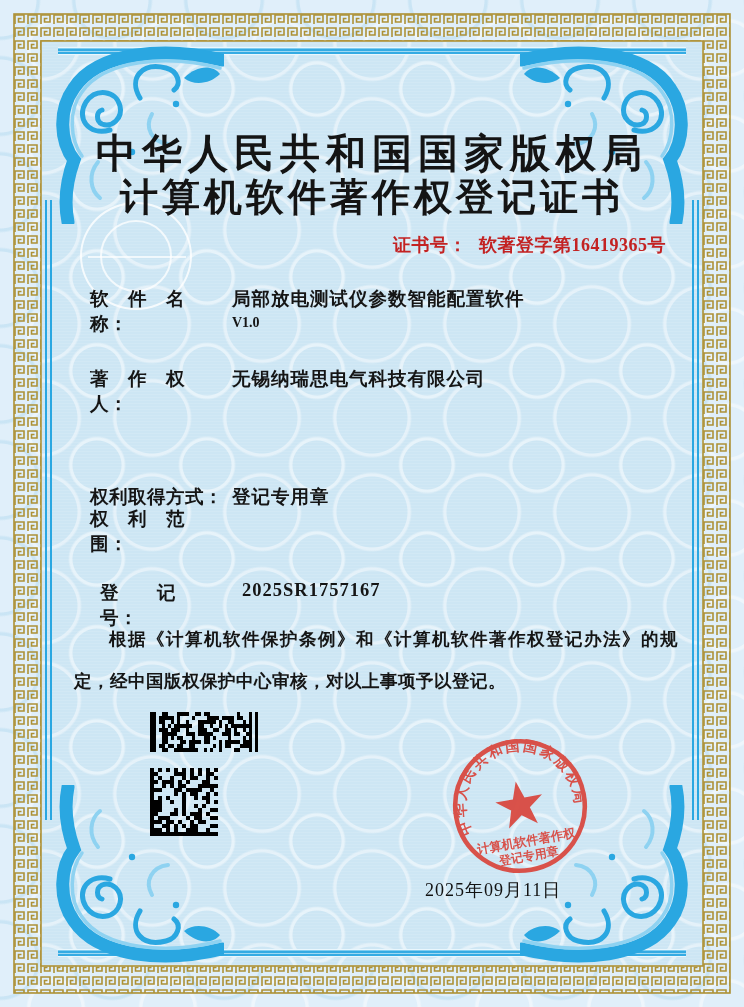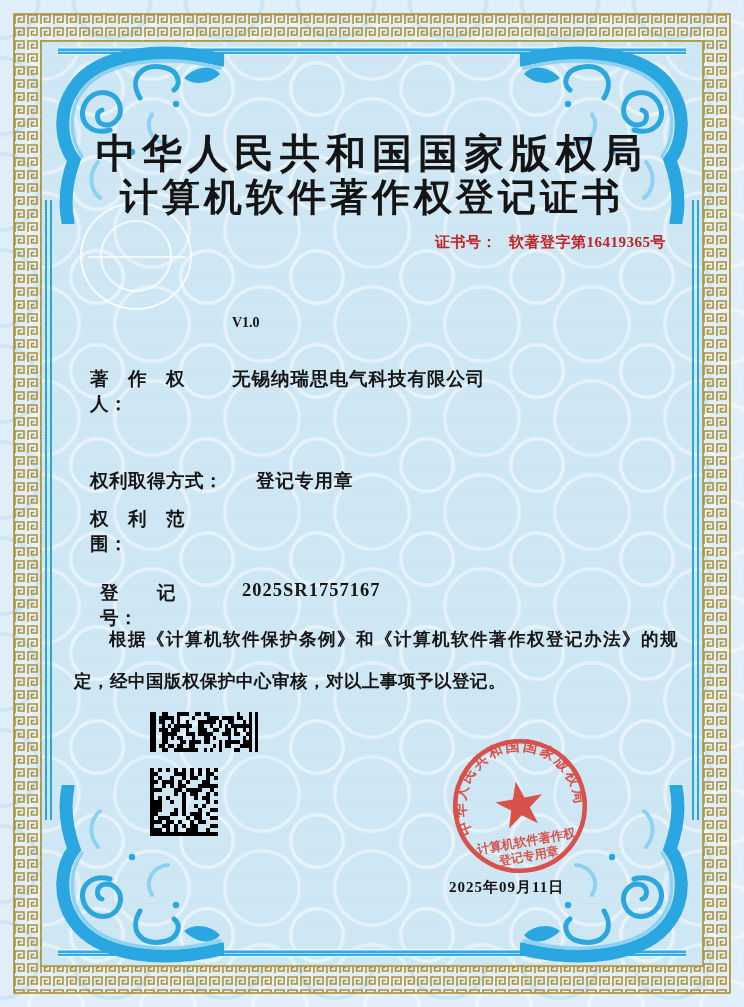--- a/index.html
+++ b/index.html
@@ -60,47 +60,47 @@
     position:absolute; left:6px; top:52px; width:98px; height:2px;
     background:rgba(255,255,255,.7);
   }
 
   .title{ position:absolute; width:744px; text-align:center; color:#141414; font-weight:bold; }
   .title.l1{ top:126px; font-size:40px; letter-spacing:6px; }
   .title.l2{ top:172px; font-size:38px; letter-spacing:4px; }
 
   .cert-no{
     position:absolute; top:233px; right:78px;
-    font-size:15px; font-weight:bold; color:#c32222; letter-spacing:.5px;
+    font-size:18px; font-weight:bold; color:#c32222; letter-spacing:.5px;
     display:flex; gap:12px; align-items:baseline;
   }
 
   .field{ position:absolute; left:90px; color:#151515; font-weight:bold; font-size:18.5px; display:flex; }
   .field .label{ width:142px; flex:0 0 142px; letter-spacing:.5px; }
   .field .value{ letter-spacing:1px; }
   .field.f-name{ top:286px; }
   .version-line{ position:absolute; left:232px; top:315px; font-size:14px; font-weight:bold; color:#151515; }
   .field.f-owner{ top:366px; }
-  .field.f-acq{ top:468px;gap:24px; }
+  .field.f-acq{ top:484px; }
   .field.f-scope{ top:506px;flex-direction:column; }
   .field.f-reg{ top:580px;margin-left:10px; }
 
   .statement{
     position:absolute; left:74px; top:618px; width:604px;
     font-size:17.5px; font-weight:bold; color:#151515;
     line-height:42px; text-indent:2em; text-align:justify; letter-spacing:.5px;
   }
 
   .code-2d{ position:absolute; left:150px; top:712px; }
   .code-qr{ position:absolute; left:150px; top:768px; }
 
   .seal{ position:absolute; left:437px; top:723px; width:166px; height:166px; opacity:.92; }
   .date{
-    position:absolute; left:449px; top:878px;
-    font-size:15px; font-weight:bold; color:#131313; letter-spacing:1px;
+    position:absolute; left:425px; top:878px;
+    font-size:18px; font-weight:normal; color:#131313; letter-spacing:1px;
   }
 </style>
 </head>
 <body>
 
 <div id="page">
 
   <div class="inner-paper"></div>
 
   <svg class="frame" width="744" height="1007" viewBox="0 0 744 1007">
@@ -149,20 +149,24 @@
   </div>
 
   <div class="title l1">中华人民共和国国家版权局</div>
   <div class="title l2">计算机软件著作权登记证书</div>
 
   <div class="cert-no">
     <span>证书号：</span>
     <span>软著登字第16419365号</span>
   </div>
 
+  <div class="field f-name">
+    <span class="label">软　件　名　称：</span>
+    <span class="value">局部放电测试仪参数智能配置软件</span>
+  </div>
   <div class="version-line">V1.0</div>
 
   <div class="field f-owner">
     <span class="label">著　作　权　人：</span>
     <span class="value">无锡纳瑞思电气科技有限公司</span>
   </div>
 
   <div class="field f-acq">
     <span class="label">权利取得方式：</span>
     <span class="value">登记专用章</span>

